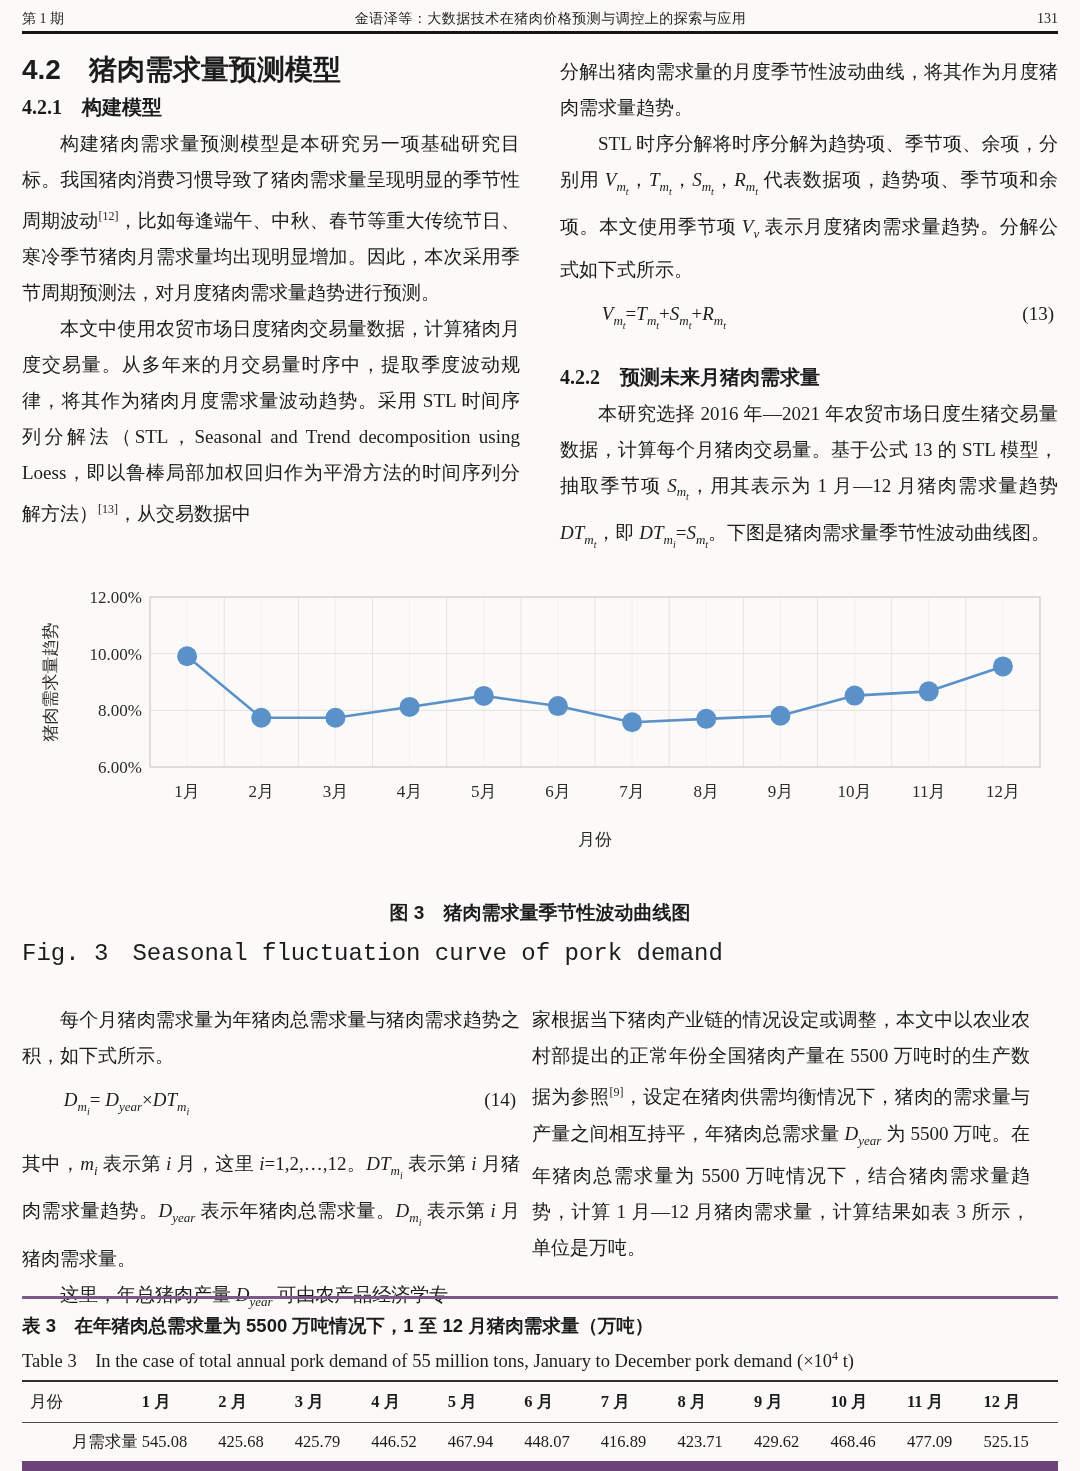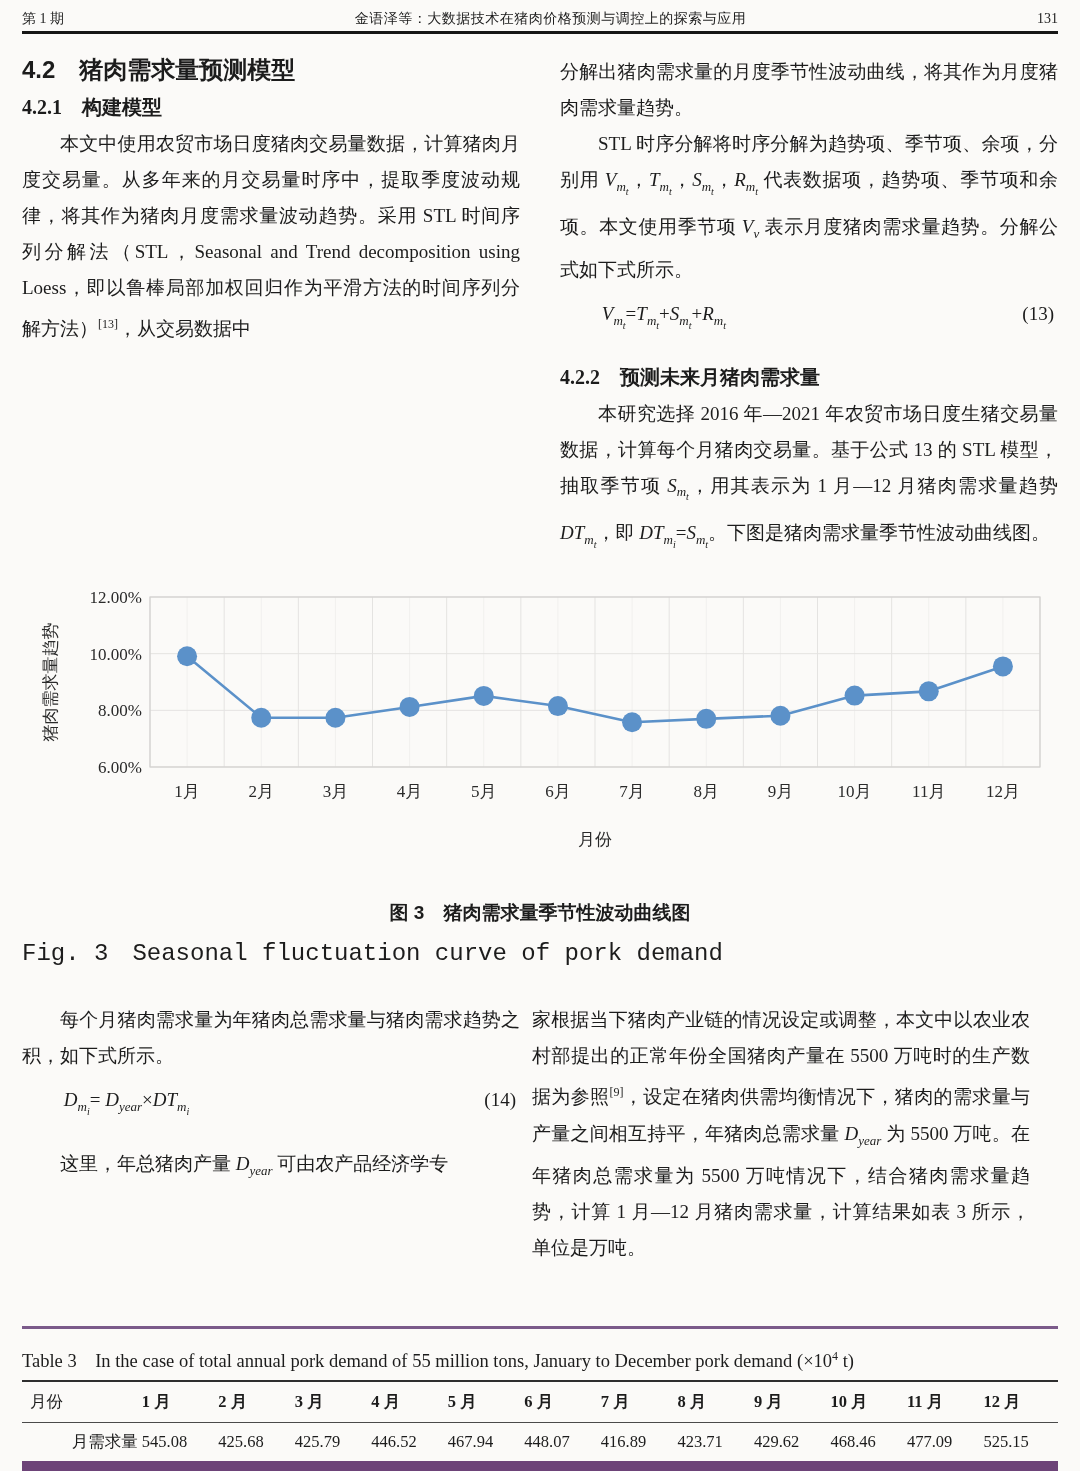--- a/index.html
+++ b/index.html
@@ -12,21 +12,21 @@
   .page{padding:0 22px;}
   
   .runhead{display:flex;justify-content:space-between;align-items:baseline;
     padding:10px 0 3px;font-size:14px;}
   .runhead .mid{letter-spacing:.5px;}
   .headrule{height:3px;background:#161616;}
   
   .cols{display:flex;gap:40px;margin-top:20px;}
   .col{width:498px;font-size:19px;line-height:36px;text-align:justify;}
   .h-bold{font-family:"Liberation Sans","DejaVu Sans",sans-serif;
-    font-weight:bold;font-size:24px;line-height:32px;margin:0 0 4px;}
+    font-weight:bold;font-size:28px;line-height:32px;margin:0 0 4px;}
   .h-sub{font-size:20px;line-height:34px;margin:2px 0 2px;}
   p{margin:0;}
   .indent{text-indent:2em;}
   sup{font-size:12px;}
   sub{font-size:13px;}
   sub sub{font-size:10px;}
   .formula{display:flex;align-items:baseline;margin:8px 0 16px;padding-left:2.2em;font-size:19px;}
   .formula .fx{flex:1;}
   .formula .fno{padding-right:4px;}
   
@@ -59,20 +59,21 @@
     <span>第 1 期</span>
     <span class="mid">金语泽等：大数据技术在猪肉价格预测与调控上的探索与应用</span>
     <span>131</span>
   </div>
   <div class="headrule" style="background: rgb(22, 22, 22);"></div>
 
   <div class="cols">
     <div class="col">
       <h3 class="h-bold">4.2　猪肉需求量预测模型</h3>
       <h4 class="h-sub">4.2.1　构建模型</h4>
+      <p class="indent">构建猪肉需求量预测模型是本研究另一项基础研究目标。我国猪肉消费习惯导致了猪肉需求量呈现明显的季节性周期波动<sup>[12]</sup>，比如每逢端午、中秋、春节等重大传统节日、寒冷季节猪肉月需求量均出现明显增加。因此，本次采用季节周期预测法，对月度猪肉需求量趋势进行预测。</p>
       <p class="indent">本文中使用农贸市场日度猪肉交易量数据，计算猪肉月度交易量。从多年来的月交易量时序中，提取季度波动规律，将其作为猪肉月度需求量波动趋势。采用 STL 时间序列分解法（STL，Seasonal and Trend decomposition using Loess，即以鲁棒局部加权回归作为平滑方法的时间序列分解方法）<sup>[13]</sup>，从交易数据中</p>
     </div>
     <div class="col">
       <p>分解出猪肉需求量的月度季节性波动曲线，将其作为月度猪肉需求量趋势。</p>
       <p class="indent">STL 时序分解将时序分解为趋势项、季节项、余项，分别用 <i>V</i><sub><i>m<sub>t</sub></i></sub>，<i>T</i><sub><i>m<sub>t</sub></i></sub>，<i>S</i><sub><i>m<sub>t</sub></i></sub>，<i>R</i><sub><i>m<sub>t</sub></i></sub> 代表数据项，趋势项、季节项和余项。本文使用季节项 <i>V</i><sub><i>v</i></sub> 表示月度猪肉需求量趋势。分解公式如下式所示。</p>
       <div class="formula">
         <span class="fx"><i>V</i><sub><i>m<sub>t</sub></i></sub>=<i>T</i><sub><i>m<sub>t</sub></i></sub>+<i>S</i><sub><i>m<sub>t</sub></i></sub>+<i>R</i><sub><i>m<sub>t</sub></i></sub></span>
         <span class="fno">(13)</span>
       </div>
       <h4 class="h-sub">4.2.2　预测未来月猪肉需求量</h4>
@@ -148,31 +149,33 @@
     <div class="figcap-en">Fig. 3　Seasonal fluctuation curve of pork demand</div>
   </div>
 
   <div class="cols lower">
     <div class="col">
       <p class="indent">每个月猪肉需求量为年猪肉总需求量与猪肉需求趋势之积，如下式所示。</p>
       <div class="formula">
         <span class="fx"><i>D</i><sub><i>m<sub>i</sub></i></sub>= <i>D</i><sub><i>year</i></sub>×<i>DT</i><sub><i>m<sub>i</sub></i></sub></span>
         <span class="fno">(14)</span>
       </div>
+      <p>其中，<i>m<sub>i</sub></i> 表示第 <i>i</i> 月，这里 <i>i</i>=1,2,…,12。<i>DT</i><sub><i>m<sub>i</sub></i></sub> 表示第 <i>i</i> 月猪肉需求量趋势。<i>D</i><sub><i>year</i></sub> 表示年猪肉总需求量。<i>D</i><sub><i>m<sub>i</sub></i></sub> 表示第 <i>i</i> 月猪肉需求量。</p>
       <p class="indent">这里，年总猪肉产量 <i>D</i><sub><i>year</i></sub> 可由农产品经济学专</p>
     </div>
     <div class="col">
       <p>家根据当下猪肉产业链的情况设定或调整，本文中以农业农村部提出的正常年份全国猪肉产量在 5500 万吨时的生产数据为参照<sup>[9]</sup>，设定在猪肉供需均衡情况下，猪肉的需求量与产量之间相互持平，年猪肉总需求量 <i>D</i><sub><i>year</i></sub> 为 5500 万吨。在年猪肉总需求量为 5500 万吨情况下，结合猪肉需求量趋势，计算 1 月—12 月猪肉需求量，计算结果如表 3 所示，单位是万吨。</p>
     </div>
   </div>
 
 </div>
 
 <div class="tablesec">
   <div class="tabletopline" style="background: rgb(123, 90, 138);"></div>
+  <div class="tcap-zh">表 3　在年猪肉总需求量为 5500 万吨情况下，1 至 12 月猪肉需求量（万吨）</div>
   <div class="tcap-en">Table 3　In the case of total annual pork demand of 55 million tons, January to December pork demand (×10<sup>4</sup> t)</div>
   <table>
     <thead>
       <tr id="t3-head">
         <th>月份</th>
       <th>1 月</th>
           <th>2 月</th>
           <th>3 月</th>
           <th>4 月</th>
           <th>5 月</th>

